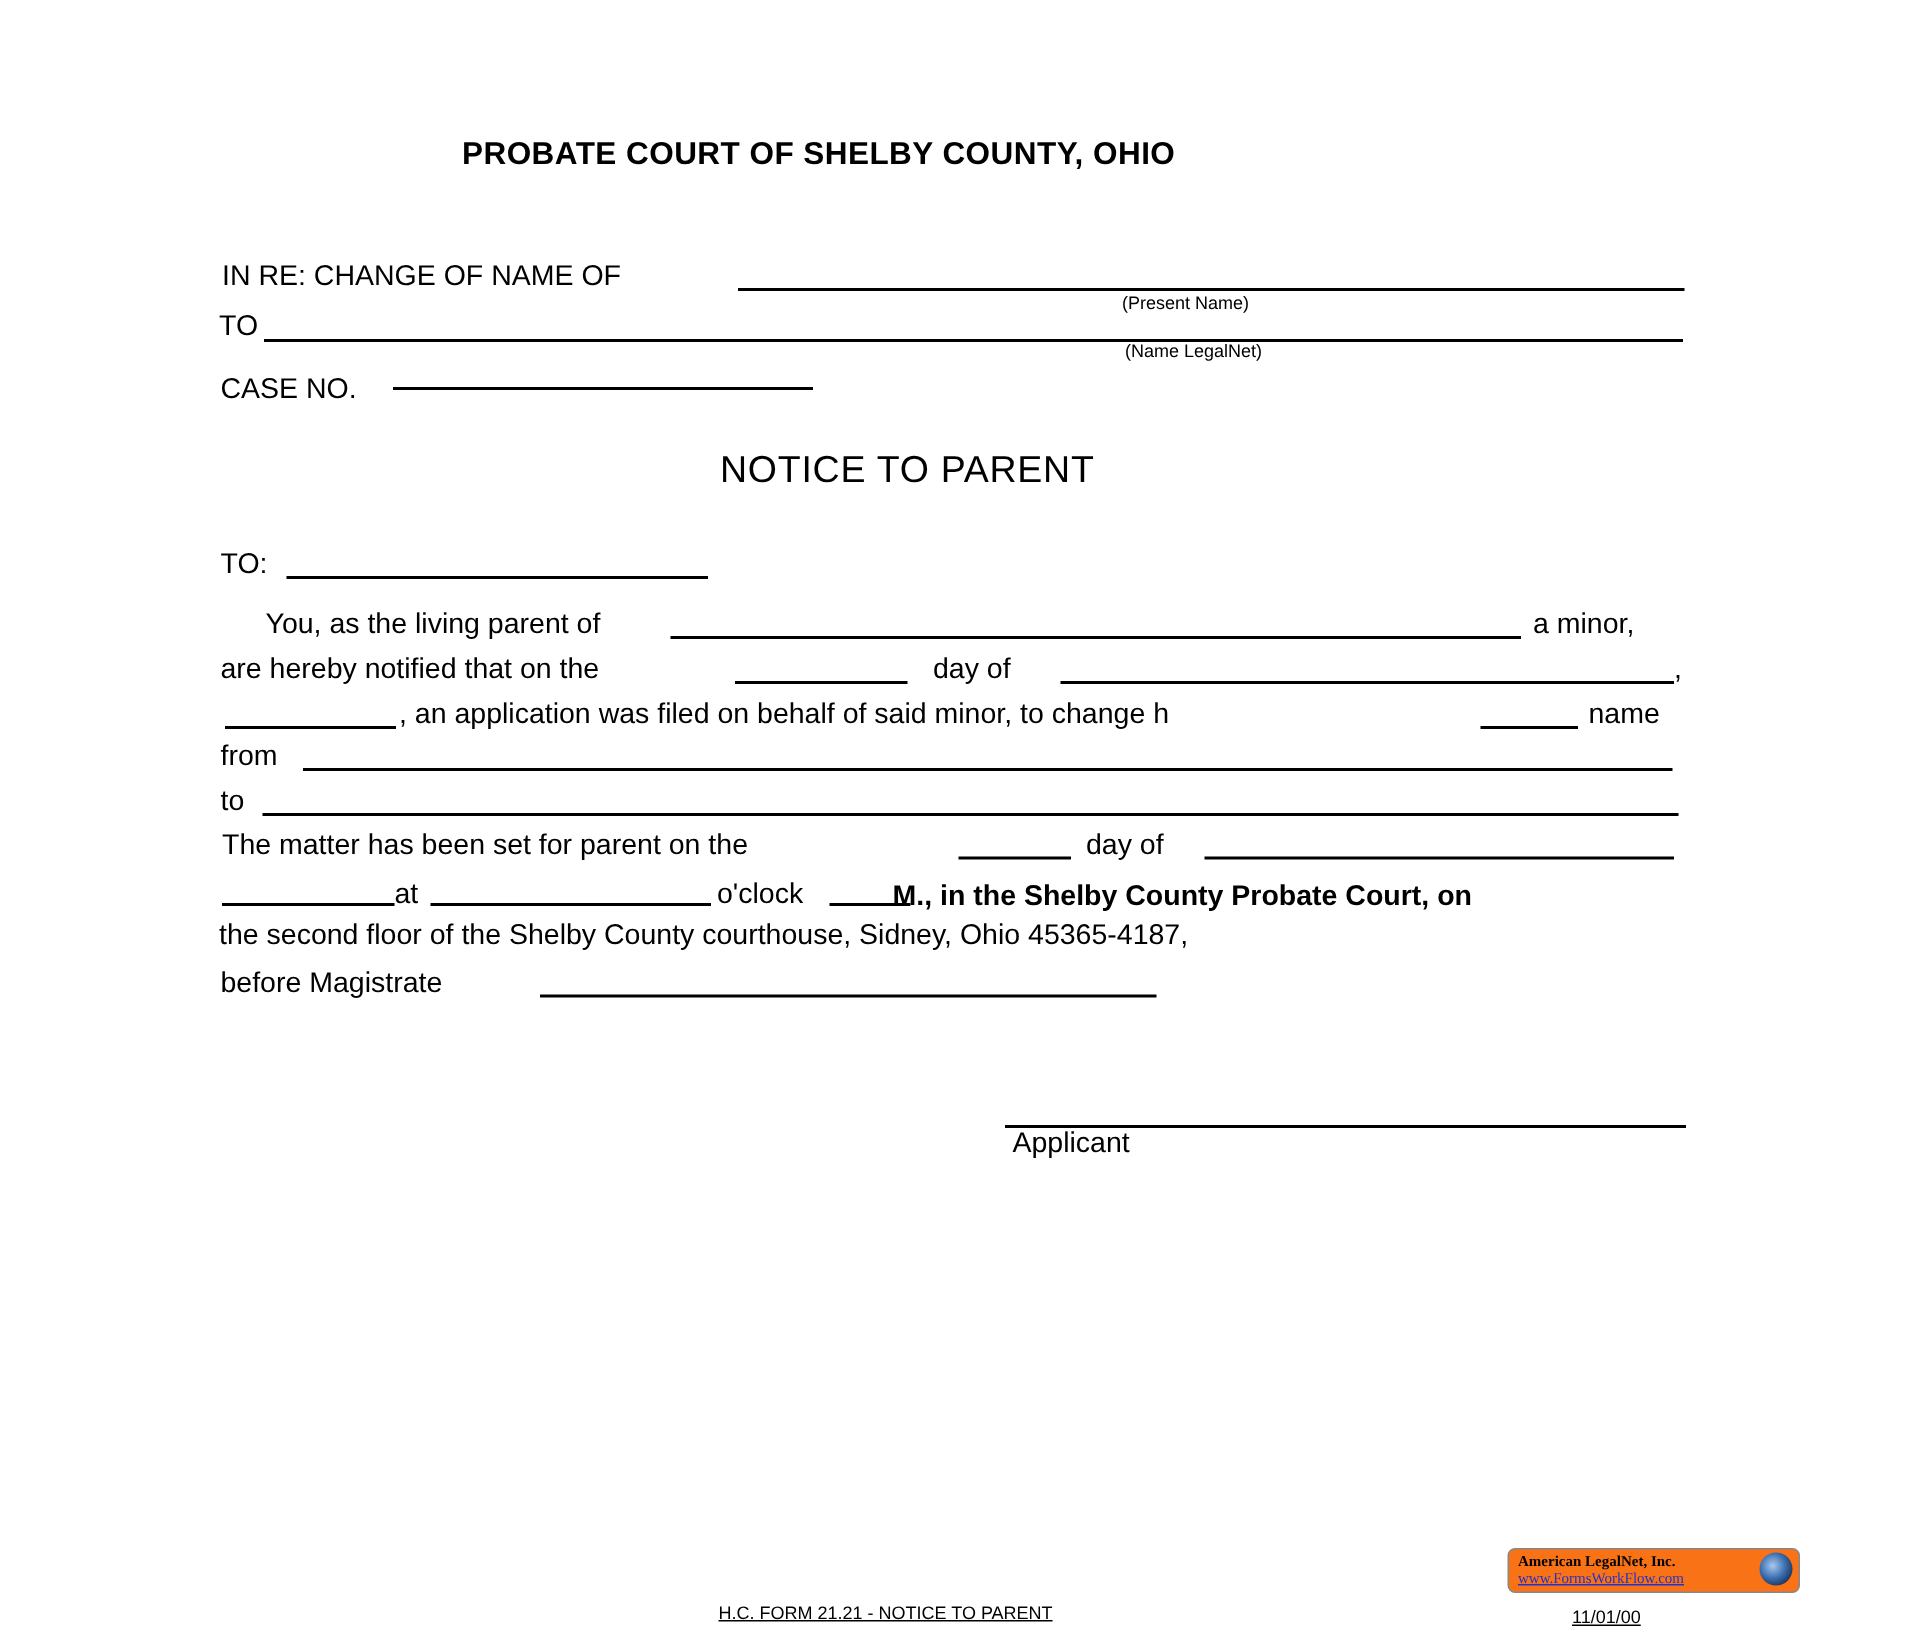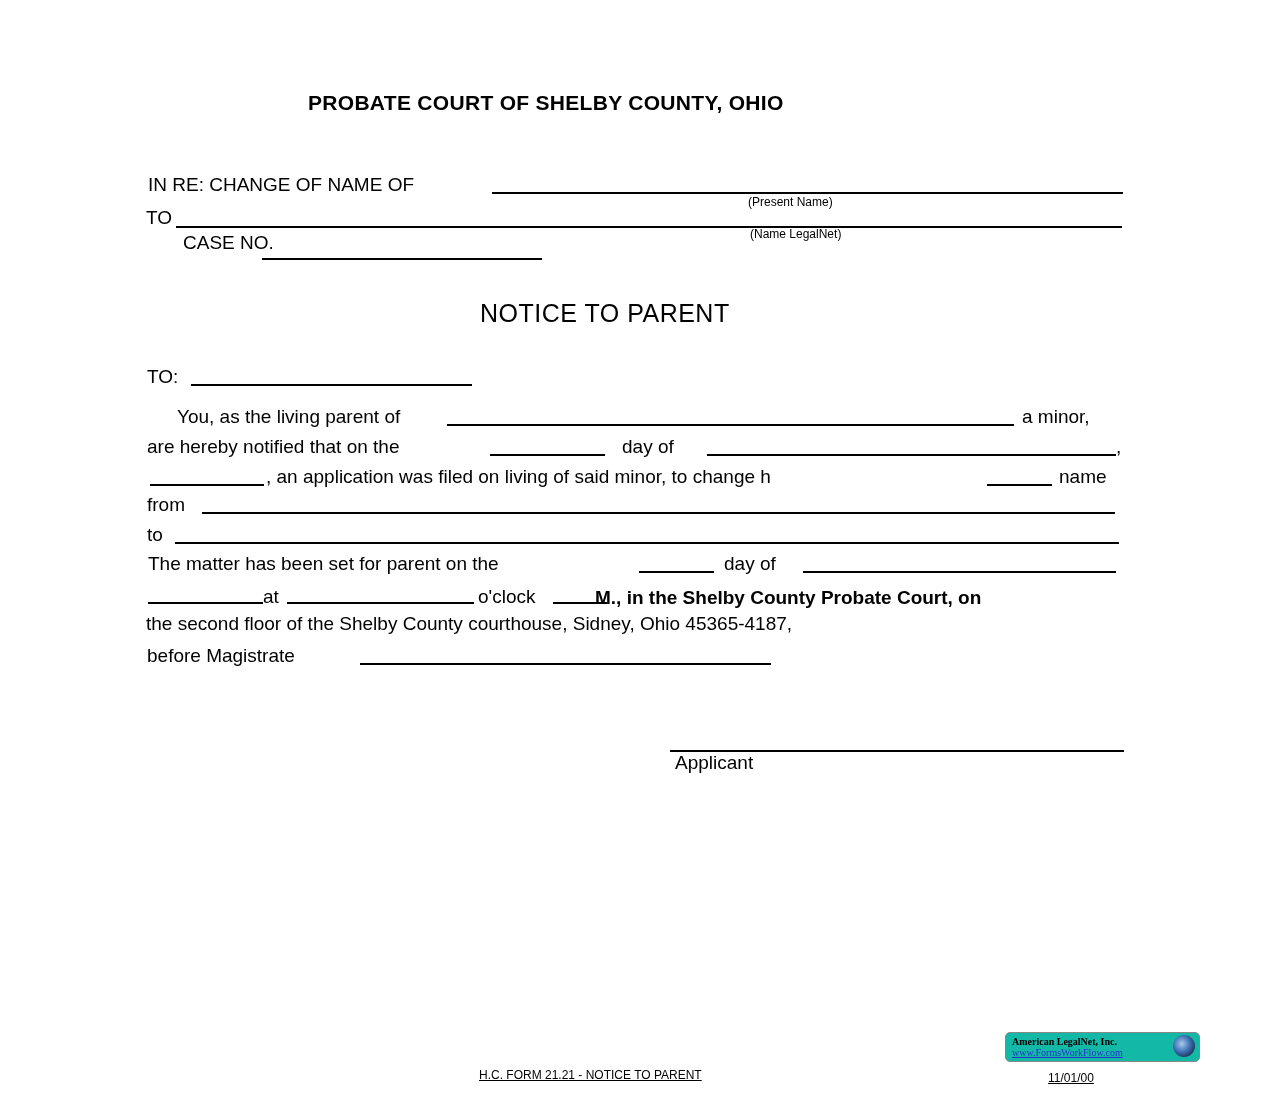--- a/index.html
+++ b/index.html
@@ -6,61 +6,61 @@
   body { width:1275px; height:1100px; position:relative; overflow:hidden;
          font-family:"Liberation Sans", sans-serif; color:#000; }
   .abs { position:absolute; white-space:nowrap; }
   .t { font-size:19px; line-height:22px; }
   .line { position:absolute; border-bottom:2px solid #000; height:0; }
   .court { font-size:21px; font-weight:bold; letter-spacing:0.3px; }
   .title { font-size:25px; font-weight:normal; letter-spacing:0.5px; }
   .small { font-size:12px; }
   .foot { font-size:12px;text-decoration:underline; }
   .logo { position:absolute; left:1005px; top:1032px; width:193px; height:28px;
-          border:1px solid #888; border-radius:5px; background:#14b8a6; }
+          border:1px solid #888; border-radius:5px; background:#f97316; }
   .logo .n { position:absolute; left:6px; top:3px; font-family:"Liberation Serif", serif;
              font-weight:bold; font-size:10px; }
   .logo .u { position:absolute; left:6px; top:14px; font-family:"Liberation Serif", serif;
              font-size:10px; color:#2233cc; text-decoration:underline; }
   .logo .g { position:absolute; right:4px; top:2px; width:22px; height:22px; border-radius:50%;
              background:radial-gradient(circle at 40% 40%, #aac8ee 0%, #3b6fb0 45%, #1b2d50 80%); }
 </style>
 </head>
 <body>
 
 <div class="abs court" style="left:297px;top:91px;margin-left:11px;">PROBATE COURT OF SHELBY COUNTY, OHIO</div>
 
 <div class="abs t" style="left:148px;top:174px;">IN RE: CHANGE OF NAME OF</div>
 <div class="line" style="left:492px;top:192px;width:631px;"></div>
 <div class="abs small" style="left:748px;top:195px;">(Present Name)</div>
 
 <div class="abs t" style="left:146px;top:207px;">TO</div>
 <div class="line" style="left:176px;top:226px;width:946px;"></div>
 <div class="abs small" style="left:750px;top:227px;">(Name LegalNet)</div>
 
-<div class="abs t" style="left:147px;top:232px;margin-left:36px;">CASE NO.</div>
+<div class="abs t" style="left:147px;top:249px;">CASE NO.</div>
 <div class="line" style="left:262px;top:258px;width:280px;"></div>
 
 <div class="abs title" style="left:480px;top:299px;">NOTICE TO PARENT</div>
 
 <div class="abs t" style="left:147px;top:366px;">TO:</div>
 <div class="line" style="left:191px;top:384px;width:281px;"></div>
 
 <div class="abs t" style="left:147px;top:406px;margin-left:30px;">You, as the living parent of</div>
 <div class="line" style="left:447px;top:424px;width:567px;"></div>
 <div class="abs t" style="left:1022px;top:406px;">a minor,</div>
 
 <div class="abs t" style="left:147px;top:436px;">are hereby notified that on the</div>
 <div class="line" style="left:490px;top:454px;width:115px;"></div>
 <div class="abs t" style="left:622px;top:436px;">day of</div>
 <div class="line" style="left:707px;top:454px;width:409px;"></div>
 <div class="abs t" style="left:1116px;top:436px;">,</div>
 
 <div class="line" style="left:150px;top:484px;width:114px;"></div>
-<div class="abs t" style="left:266px;top:466px;">, an application was filed on living of said minor, to change h</div>
+<div class="abs t" style="left:266px;top:466px;">, an application was filed on behalf of said minor, to change h</div>
 <div class="line" style="left:987px;top:484px;width:65px;"></div>
 <div class="abs t" style="left:1059px;top:466px;">name</div>
 
 <div class="abs t" style="left:147px;top:494px;">from</div>
 <div class="line" style="left:202px;top:512px;width:913px;"></div>
 
 <div class="abs t" style="left:147px;top:524px;">to</div>
 <div class="line" style="left:175px;top:542px;width:944px;"></div>
 
 <div class="abs t" style="left:148px;top:553px;">The matter has been set for parent on the</div>

